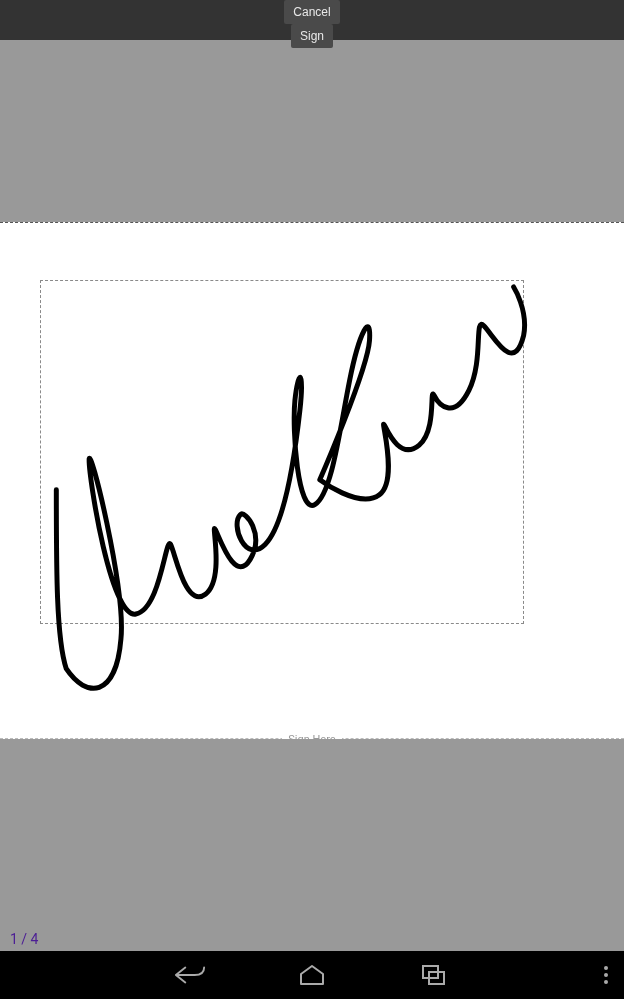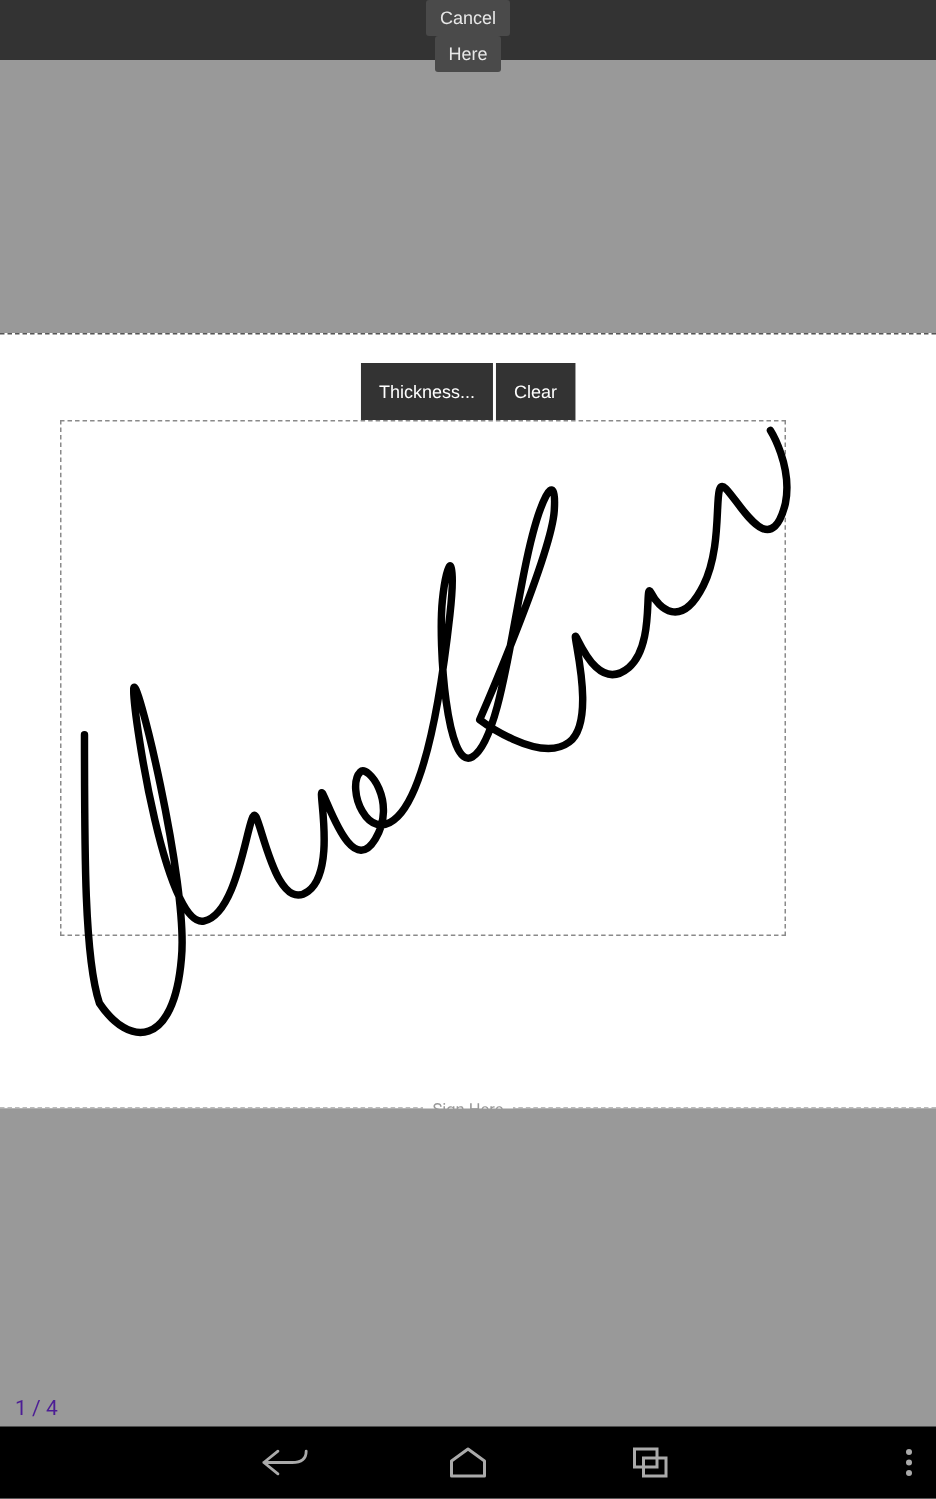--- a/index.html
+++ b/index.html
@@ -156,31 +156,27 @@
     width: 4px; height: 4px;
     background: #aaaaaa;
     border-radius: 50%;
   }
 </style>
 </head>
 <body>
 
 <div class="app-bar">
   <button class="bar-btn">Cancel</button>
-  <button class="bar-btn">Here</button>
+  <button class="bar-btn">Sign</button>
 </div>
 
 <div class="gray-top"></div>
 
 <div class="signature-panel">
 
-  <div class="tools">
-    <button class="tool-btn">Thickness...</button>
-    <button class="tool-btn">Clear</button>
-  </div>
 
   <div class="sig-box">
     <svg class="sig-svg" viewBox="0 0 484 344">
       <path d="M 15 210
                C 15 290, 15 360, 25 390
                C 45 420, 75 420, 80 360
                C 85 310, 48 160, 48 180
                C 48 200, 70 340, 95 335
                C 120 330, 125 255, 130 265
                C 135 275, 145 330, 165 315

